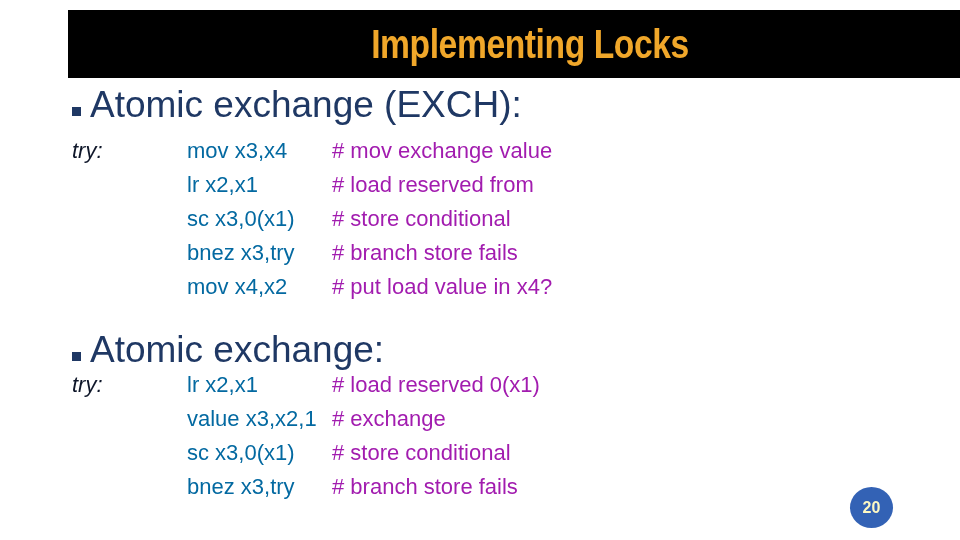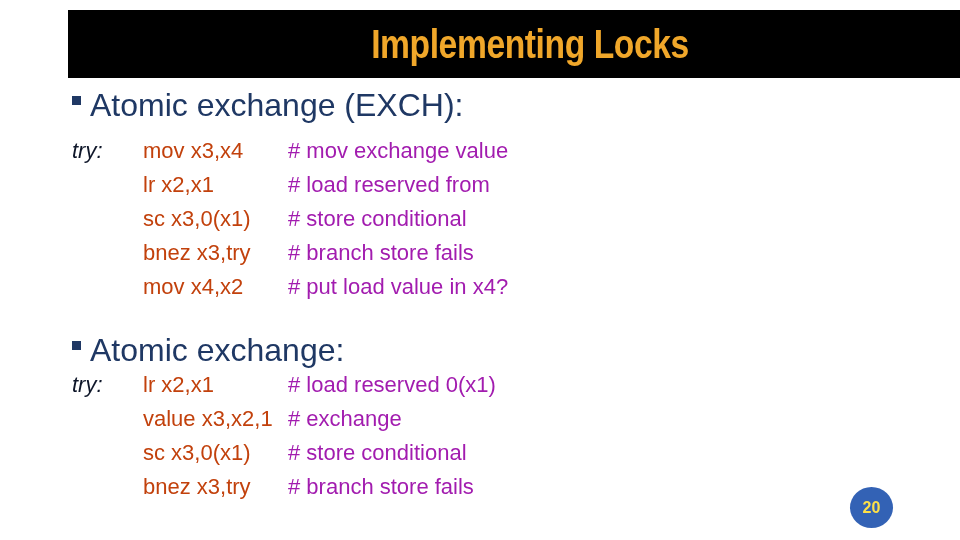--- a/index.html
+++ b/index.html
@@ -46,23 +46,23 @@
     position: absolute;
     left: 0;
     top: 78px;
     width: 960px;
     height: 462px;
   }
 
   .bullet-line {
     position: absolute;
     display: flex;
-    align-items: center;
+    align-items: flex-end;
     color: #1F3864;
-    font-size: 32px;
+    font-size: 37px;
     line-height: 32px;
     white-space: nowrap;
   }
   .bullet-marker {
     display: inline-block;
     width: 9px;
     height: 9px;
     background: #1F3864;
     margin-right: 9px;
     position: relative;
@@ -90,39 +90,40 @@
   }
   .col-label {
     width: 71px;
     flex: none;
     color: #0f172a;
     font-style: italic;
   }
   .col-instr {
     width: 145px;
     flex: none;
-    color: #c2410c;
+    color: #0369a1;
+    margin-left: 44px;
   }
   .col-comment {
     color: #a21caf;
   }
 
   
   #page-badge {
     position: absolute;
     left: 850px;
     top: 487px;
     width: 43px;
     height: 41px;
     border-radius: 50%;
     background: #3362B5;
     display: flex;
     align-items: center;
     justify-content: center;
-    color: #fde047;
+    color: #fef9c3;
     font-size: 16px;
     font-weight: bold;
   }
 </style>
 </head>
 <body>
 
 <div id="title-banner">
   <div id="title-text">Implementing Locks</div>
 </div>

